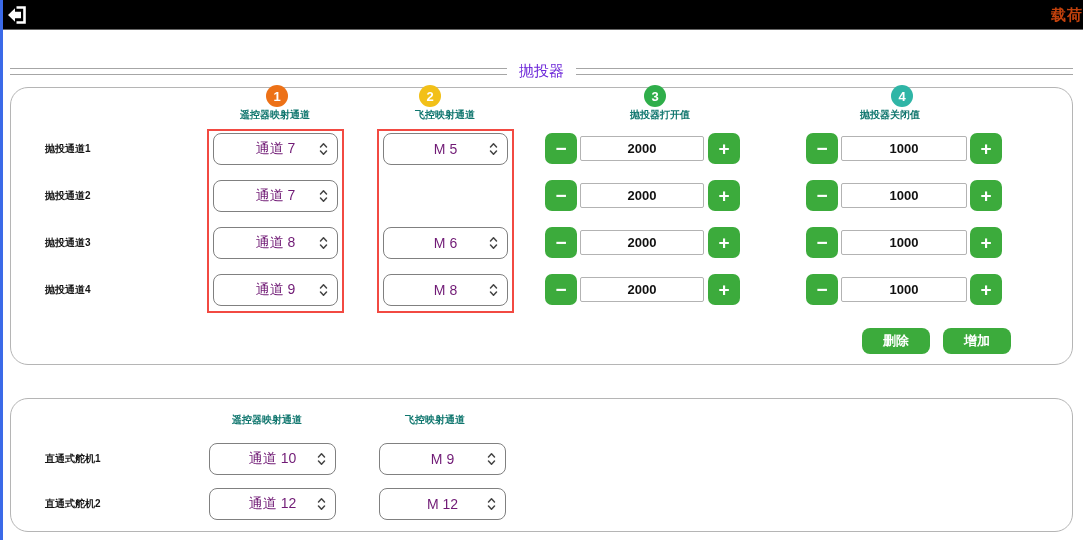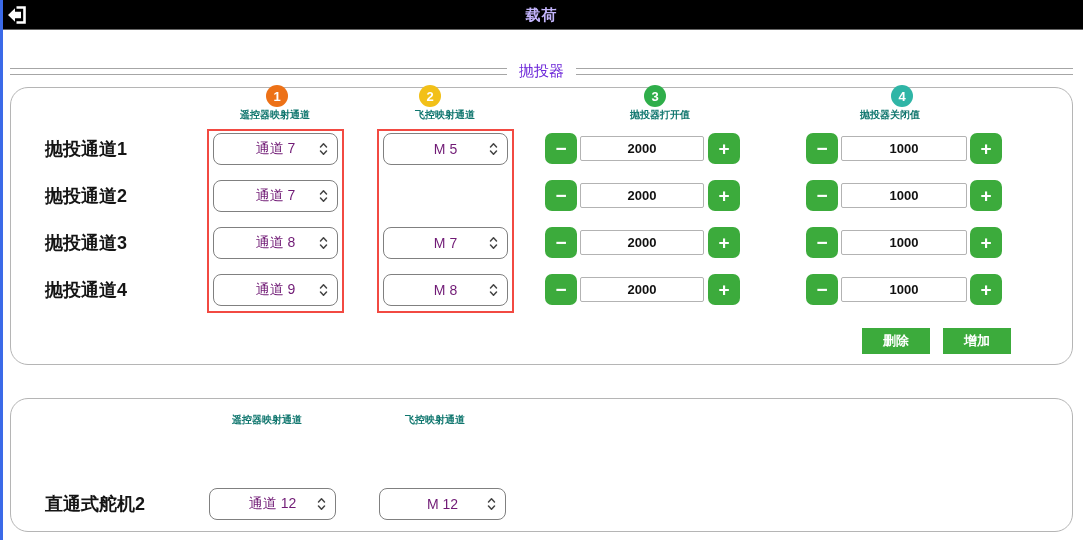--- a/index.html
+++ b/index.html
@@ -4,21 +4,21 @@
 <style>
   html,body{margin:0;padding:0;background:#fff;}
   .window{
     position:relative;width:1083px;height:540px;background:#fff;overflow:hidden;
     font-family:"Liberation Sans",sans-serif;
   }
   .left-edge{position:absolute;left:0;top:0;width:3px;height:540px;z-index:20;}
   
   .titlebar{position:absolute;left:0;top:0;width:1083px;height:29px;border-bottom:1.5px solid #666;box-sizing:content-box;}
   .titlebar .title{position:absolute;left:0;top:0;width:100%;height:29px;line-height:29px;
-    text-align:center;color:#c4b5fd;font-size:15px;font-weight:bold;letter-spacing:1px;}
+    text-align:right;color:#c2410c;font-size:15px;font-weight:bold;letter-spacing:1px;}
   .back-button{position:absolute;left:4px;top:2px;width:26px;height:25px;background:none;border:none;
     display:flex;align-items:center;justify-content:center;cursor:pointer;padding:0;z-index:2;}
   
   .section-divider{position:absolute;left:10px;width:1063px;height:14px;display:flex;align-items:center;gap:12px;}
   .section-divider .line{flex:1;height:7px;box-sizing:border-box;
     border-top:1.5px solid #a6a6a6;border-bottom:1.5px solid #a6a6a6;}
   .section-divider .divider-label{font-size:15px;color:#6d28d9;white-space:nowrap;}
   #divider-thrower{top:64px;}
   #divider-passthrough{top:379px;}
   
@@ -33,21 +33,21 @@
   
   .col-header{position:absolute;width:170px;text-align:center;font-size:10px;font-weight:bold;color:#0f766e;z-index:4;}
   #th-col1{left:190px;top:108px;} #th-col2{left:360px;top:108px;}
   #th-col3{left:575px;top:108px;} #th-col4{left:805px;top:108px;}
   #pt-col1{left:182px;top:413px;} #pt-col2{left:350px;top:413px;}
   
   .row{position:absolute;left:0;width:1083px;height:32px;}
   .t-row-1{top:133px;} .t-row-2{top:180px;} .t-row-3{top:227px;} .t-row-4{top:274px;}
   .p-row-1{top:443px;} .p-row-2{top:488px;}
   .row-label{position:absolute;left:45px;top:0;height:32px;line-height:32px;
-    font-size:18px;font-weight:bold;color:#151515;}
+    font-size:10px;font-weight:bold;color:#151515;}
   
   .dropdown{position:absolute;top:0;height:32px;box-sizing:border-box;background:#fff;
     border:1.4px solid #808080;border-radius:8px;display:flex;align-items:center;justify-content:center;
     cursor:pointer;z-index:3;}
   .dd-value{font-size:14px;font-weight:normal;color:#701a75;}
   .chevrons{position:absolute;right:9px;top:50%;transform:translateY(-50%);display:flex;}
   .dd-col1{left:213px;width:125px;}
   .dd-col2{left:383px;width:125px;}
   .pt-col1{left:209px;width:127px;}
   .pt-col2{left:379px;width:127px;}
@@ -59,21 +59,21 @@
   
   .step-btn{position:absolute;top:0;width:32px;height:31px;border:none;border-radius:7px;
     background:var(--accent-green);color:#fff;font-size:19px;font-weight:bold;line-height:1;
     display:flex;align-items:center;justify-content:center;cursor:pointer;padding:0;}
   .value-input{position:absolute;top:3px;height:25px;box-sizing:border-box;border:1.2px solid #b3b3b3;
     border-radius:2px;text-align:center;font-family:"Liberation Sans",sans-serif;
     font-size:13px;font-weight:bold;color:#111;background:#fff;padding:0;}
   .minus-open{left:545px;} .input-open{left:580px;width:124px;} .plus-open{left:708px;}
   .minus-close{left:806px;} .input-close{left:841px;width:126px;} .plus-close{left:970px;}
   
-  .action-btn{position:absolute;top:328px;width:68px;height:26px;border:none;border-radius:0;
+  .action-btn{position:absolute;top:328px;width:68px;height:26px;border:none;border-radius:8px;
     background:var(--accent-green);color:#fff;font-size:13px;font-weight:bold;cursor:pointer;
     display:flex;align-items:center;justify-content:center;}
   #btn-delete{left:862px;} #btn-add{left:943px;}
 </style>
 </head>
 <body>
 
 <div class="window">
   <div class="left-edge" style="background: rgb(59, 106, 232);"></div>
 
@@ -162,21 +162,21 @@
     <div class="dropdown dd-col1">
       <span class="dd-value">通道 8</span>
       <span class="chevrons">
           <svg width="9" height="14" viewBox="0 0 9 14">
             <path d="M1.5 5 L4.5 1.8 L7.5 5" fill="none" stroke="#444" stroke-width="1.5" stroke-linecap="round" stroke-linejoin="round"></path>
             <path d="M1.5 9 L4.5 12.2 L7.5 9" fill="none" stroke="#444" stroke-width="1.5" stroke-linecap="round" stroke-linejoin="round"></path>
           </svg>
         </span>
     </div>
     <div class="dropdown dd-col2">
-      <span class="dd-value">M 7</span>
+      <span class="dd-value">M 6</span>
       <span class="chevrons">
           <svg width="9" height="14" viewBox="0 0 9 14">
             <path d="M1.5 5 L4.5 1.8 L7.5 5" fill="none" stroke="#444" stroke-width="1.5" stroke-linecap="round" stroke-linejoin="round"></path>
             <path d="M1.5 9 L4.5 12.2 L7.5 9" fill="none" stroke="#444" stroke-width="1.5" stroke-linecap="round" stroke-linejoin="round"></path>
           </svg>
         </span>
     </div>
     <button class="step-btn minus-open">−</button>
     <input class="value-input input-open" value="2000" style="">
     <button class="step-btn plus-open">+</button>
@@ -215,20 +215,41 @@
 
   <button class="action-btn" id="btn-delete">删除</button>
   <button class="action-btn" id="btn-add">增加</button>
 
 
   <div class="panel" id="panel-passthrough"></div>
 
   <div class="col-header" id="pt-col1">遥控器映射通道</div>
   <div class="col-header" id="pt-col2">飞控映射通道</div>
 
+  <div class="row p-row-1">
+    <div class="row-label">直通式舵机1</div>
+    <div class="dropdown pt-col1">
+      <span class="dd-value">通道 10</span>
+      <span class="chevrons">
+          <svg width="9" height="14" viewBox="0 0 9 14">
+            <path d="M1.5 5 L4.5 1.8 L7.5 5" fill="none" stroke="#444" stroke-width="1.5" stroke-linecap="round" stroke-linejoin="round"></path>
+            <path d="M1.5 9 L4.5 12.2 L7.5 9" fill="none" stroke="#444" stroke-width="1.5" stroke-linecap="round" stroke-linejoin="round"></path>
+          </svg>
+        </span>
+    </div>
+    <div class="dropdown pt-col2">
+      <span class="dd-value">M 9</span>
+      <span class="chevrons">
+          <svg width="9" height="14" viewBox="0 0 9 14">
+            <path d="M1.5 5 L4.5 1.8 L7.5 5" fill="none" stroke="#444" stroke-width="1.5" stroke-linecap="round" stroke-linejoin="round"></path>
+            <path d="M1.5 9 L4.5 12.2 L7.5 9" fill="none" stroke="#444" stroke-width="1.5" stroke-linecap="round" stroke-linejoin="round"></path>
+          </svg>
+        </span>
+    </div>
+  </div>
 
   <div class="row p-row-2">
     <div class="row-label">直通式舵机2</div>
     <div class="dropdown pt-col1">
       <span class="dd-value">通道 12</span>
       <span class="chevrons">
           <svg width="9" height="14" viewBox="0 0 9 14">
             <path d="M1.5 5 L4.5 1.8 L7.5 5" fill="none" stroke="#444" stroke-width="1.5" stroke-linecap="round" stroke-linejoin="round"></path>
             <path d="M1.5 9 L4.5 12.2 L7.5 9" fill="none" stroke="#444" stroke-width="1.5" stroke-linecap="round" stroke-linejoin="round"></path>
           </svg>

